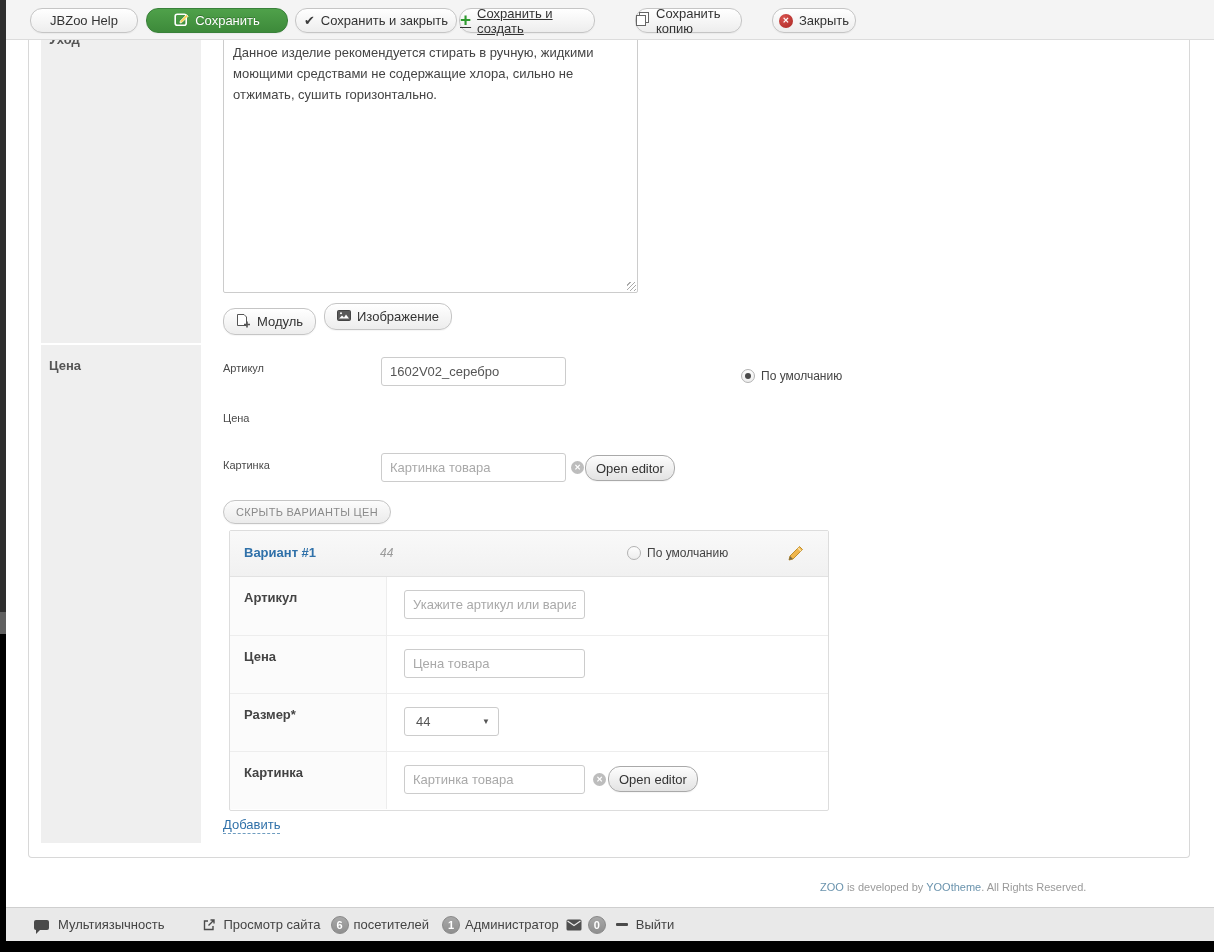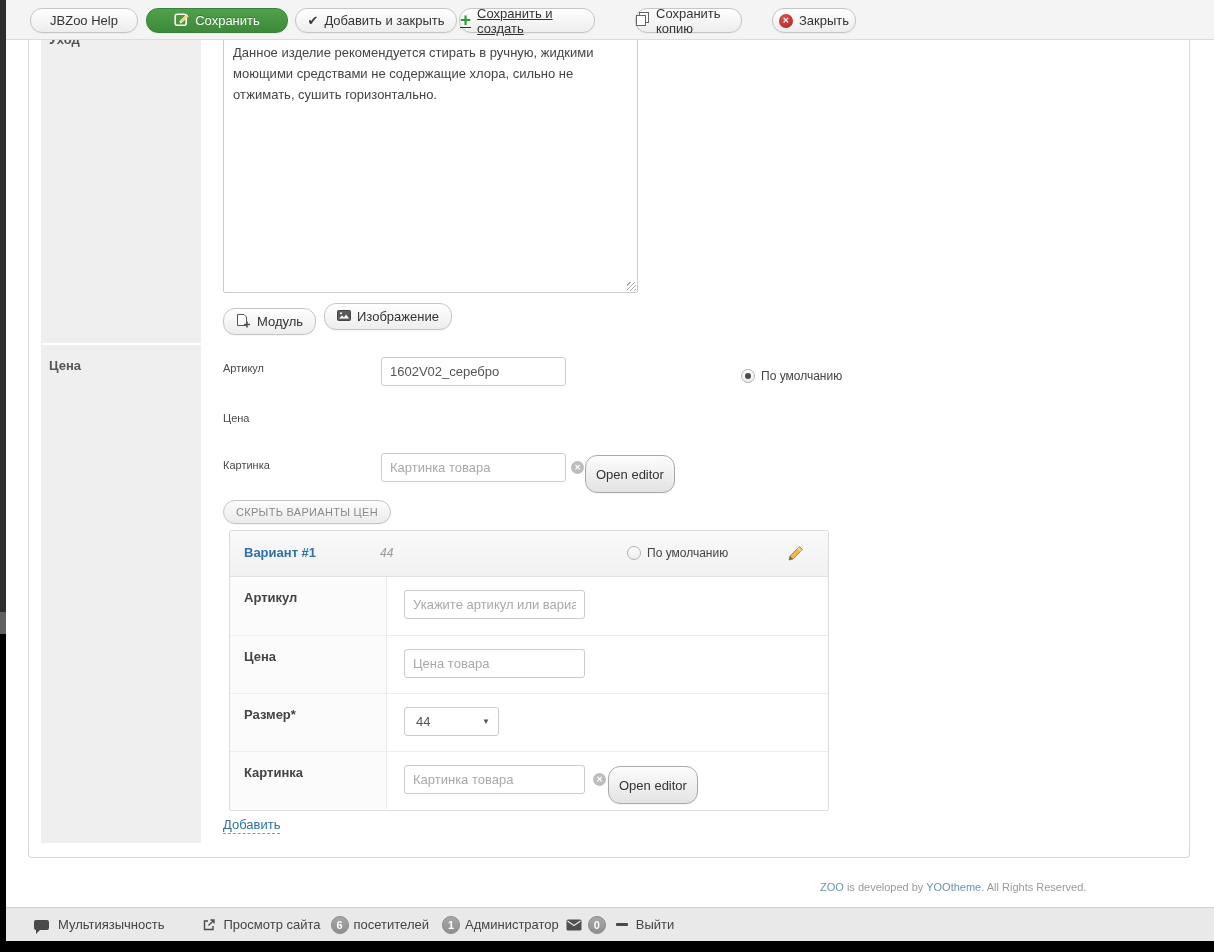--- a/index.html
+++ b/index.html
@@ -64,21 +64,21 @@
   .radio.checked::after { content:""; position:absolute; left:3px; top:3px; width:6px; height:6px; border-radius:50%; background:#4a4a4a; }
   .radio-group { position:absolute; display:flex; align-items:center; gap:6px; font-size:12px; color:#444; }
 
   .toggle-btn { position:absolute; left:194px; top:460px; height:24px; padding:0 12px;
                 font-size:11px; color:#8a8a8a; letter-spacing:.3px; background:linear-gradient(#fcfcfc,#ebebeb); }
 
   .clear-ico { position:absolute; width:13px; height:13px; border-radius:50%; background:#bdbdbd;
                color:#fff; font-size:8px; font-weight:bold; display:flex; align-items:center; justify-content:center; cursor:pointer; }
   .clear-ico::before { content:"✕"; }
 
-  .openeditor { position:absolute; height:38px; padding:0 10px; border-color:#a9a9a9; background:linear-gradient(#fdfdfd,#e3e3e3); }
+  .openeditor { position:absolute; height:26px; padding:0 10px; border-color:#a9a9a9; background:linear-gradient(#fdfdfd,#e3e3e3); }
 
   
   .variant { position:absolute; left:200px; top:490px; width:600px; height:281px; border:1px solid #ddd; border-radius:2px; background:#fff; }
   .variant-head { position:relative; height:46px; background:linear-gradient(#f9f9f9,#f1f1f1); border-bottom:1px solid #e2e2e2; }
   .variant-title { position:absolute; left:14px; top:14px; font-size:13px; font-weight:bold; color:#3071a9; }
   .variant-meta { position:absolute; left:150px; top:15px; font-size:12px; font-style:italic; color:#9a9a9a; }
   .variant-head .radio-group { left:397px; top:15px; }
   .pencil-ico { position:absolute; right:22px; top:12px; width:20px; height:20px; cursor:pointer; }
 
   .vrow { display:flex; height:58px; }
@@ -129,21 +129,21 @@
       <span>
         <svg width="15" height="15" viewBox="0 0 15 15">
             <rect x="1.2" y="2.2" width="11" height="11" rx="2" fill="none" stroke="#fff" stroke-width="1.6"></rect>
             <path d="M6.2 9 L12.6 2.6 L14.2 4.2 L7.8 10.6 L6 11z" fill="#ffd24d" stroke="#fff" stroke-width="0.7"></path>
           </svg>
       </span>
       <span>Сохранить</span>
     </div>
     <div class="btn btn-saveclose">
       <span class="icon-check"></span>
-      <span>Добавить и закрыть</span>
+      <span>Сохранить и закрыть</span>
     </div>
     <div class="btn btn-savenew">
       <span class="icon-plus"></span>
       <span>Сохранить и создать</span>
     </div>
     <div class="btn btn-savecopy">
       <span>
         <svg width="14" height="14" viewBox="0 0 14 14">
             <rect x="3.5" y="0.5" width="9" height="10" fill="#fff" stroke="#666"></rect>
             <rect x="0.5" y="3.5" width="9" height="10" fill="#fff" stroke="#666"></rect>

